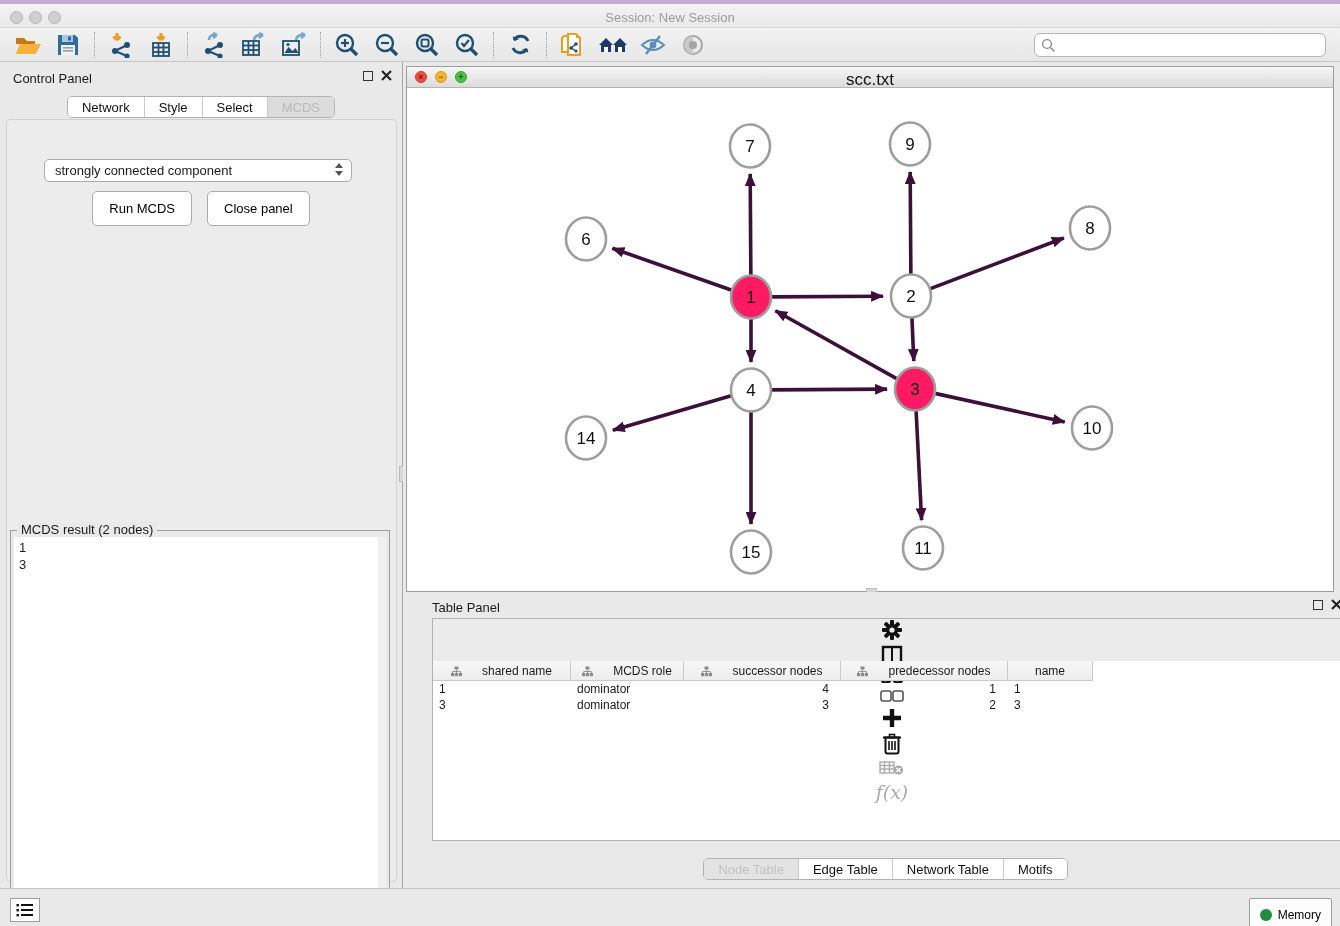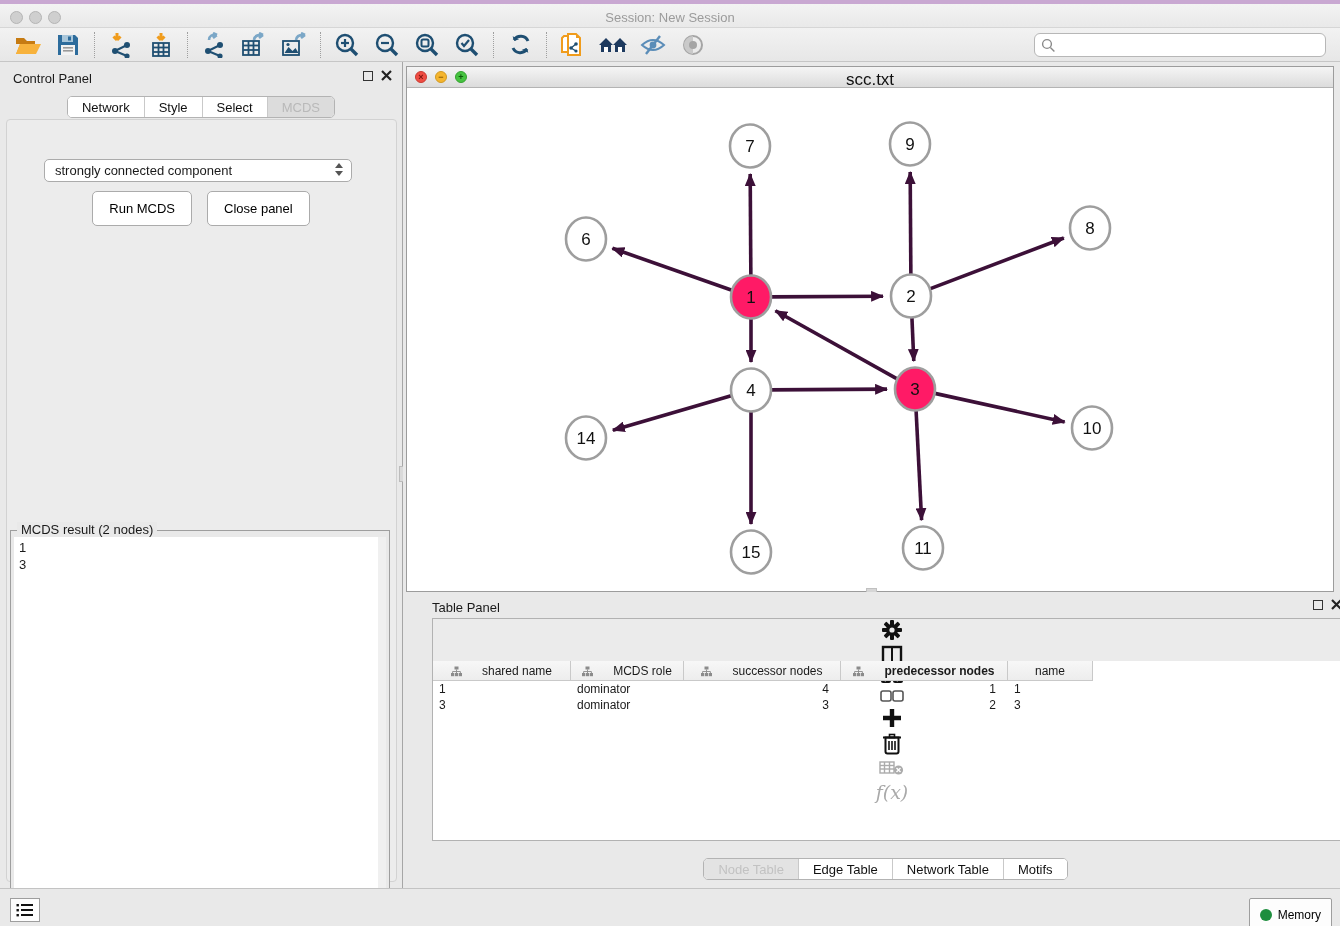--- a/index.html
+++ b/index.html
@@ -467,21 +467,21 @@
             <div class="th" style="width: 157px;">
               <svg width="11" height="11" viewBox="0 0 11 11">
                 <rect x="3.5" y="0.5" width="4" height="3" fill="#8b8b8b"></rect>
                 <rect x="0" y="7" width="3.2" height="3.2" fill="#8b8b8b"></rect>
                 <rect x="3.9" y="7" width="3.2" height="3.2" fill="#8b8b8b"></rect>
                 <rect x="7.8" y="7" width="3.2" height="3.2" fill="#8b8b8b"></rect>
                 <path d="M5.5,3.5 v2 M1.6,7 v-1.5 h7.8 v1.5 M5.5,7 v-1.5" stroke="#8b8b8b" stroke-width="0.9" fill="none"></path>
               </svg>
               <span>successor nodes</span>
             </div>
-            <div class="th" style="width: 167px; font-weight: bold;">
+            <div class="th" style="width: 167px;">
               <svg width="11" height="11" viewBox="0 0 11 11">
                 <rect x="3.5" y="0.5" width="4" height="3" fill="#8b8b8b"></rect>
                 <rect x="0" y="7" width="3.2" height="3.2" fill="#8b8b8b"></rect>
                 <rect x="3.9" y="7" width="3.2" height="3.2" fill="#8b8b8b"></rect>
                 <rect x="7.8" y="7" width="3.2" height="3.2" fill="#8b8b8b"></rect>
                 <path d="M5.5,3.5 v2 M1.6,7 v-1.5 h7.8 v1.5 M5.5,7 v-1.5" stroke="#8b8b8b" stroke-width="0.9" fill="none"></path>
               </svg>
               <span>predecessor nodes</span>
             </div>
             <div class="th" style="width: 85px; align-items: center;">

